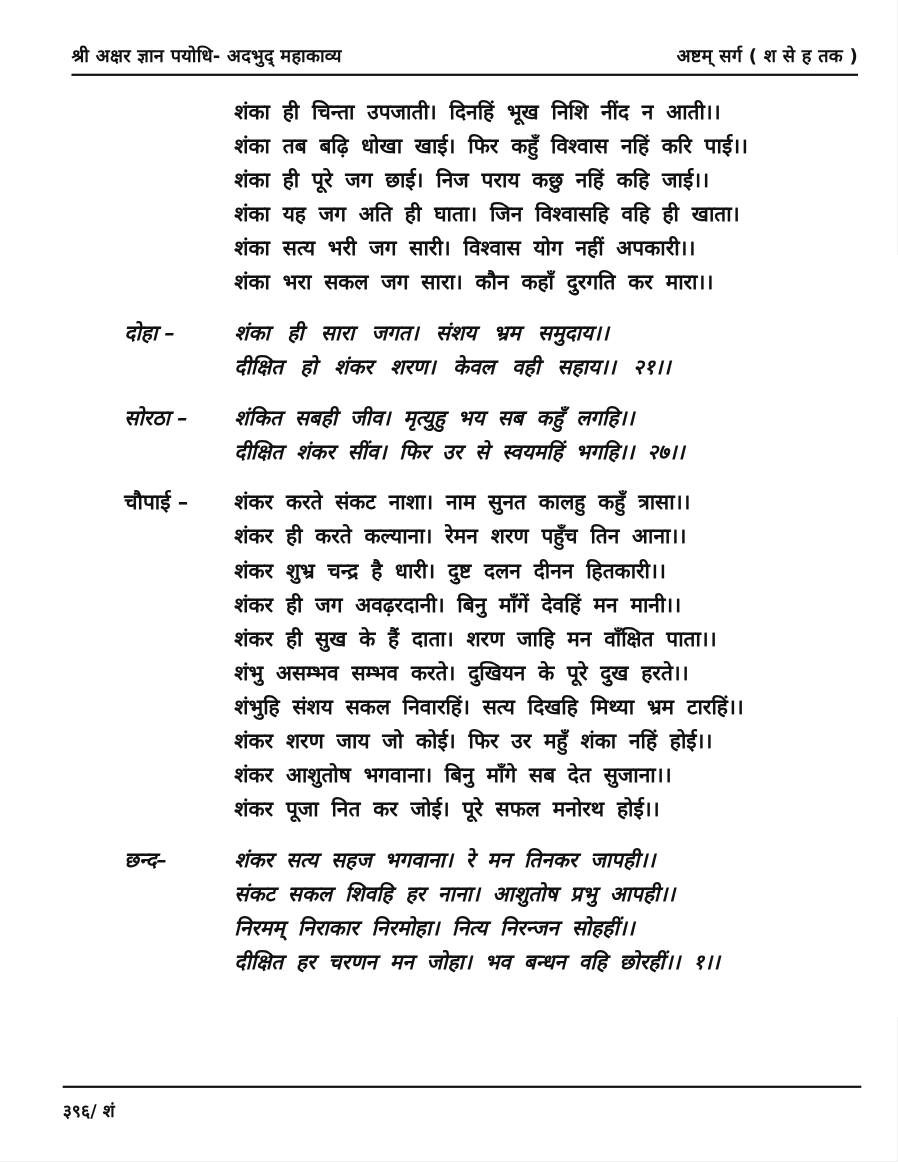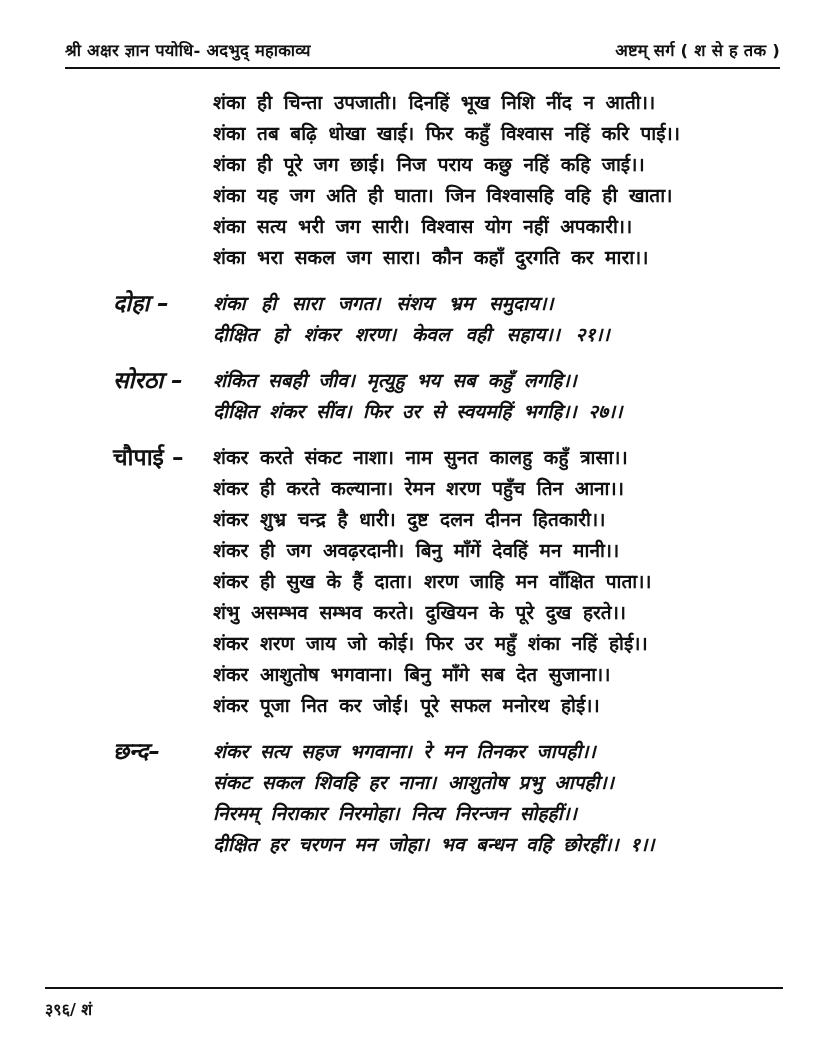--- a/index.html
+++ b/index.html
@@ -40,21 +40,21 @@
     }
     .verse-section {
       display: flex;
       margin-bottom: 15px;
     }
     .section-label {
       width: 148px;
       flex: 0 0 148px;
       box-sizing: border-box;
       padding-left: 48px;
-      font-size: 23px;
+      font-size: 19px;
       font-weight: bold;
       line-height: 31px;
       white-space: nowrap;
     }
     .section-verses {
       flex: 1;
     }
     .verse-line {
       font-size: 19px;
       font-weight: bold;
@@ -65,21 +65,21 @@
     .italic .section-label,
     .italic .verse-line {
       font-style: italic;
     }
     .wide .verse-line {
       word-spacing: 9px;
     }
     
     .page-footer {
       position: absolute;
-      left: 45px;
+      left: 57px;
       right: 33px;
       bottom: 36px;
     }
     .footer-rule {
       height: 2.5px;
       background: #111111;
     }
     .footer-text {
       margin-top: 9px;
       font-size: 16px;
@@ -129,20 +129,21 @@
 
     <div class="verse-section">
       <div class="section-label">चौपाई –</div>
       <div class="section-verses">
         <div class="verse-line">शंकर करते संकट नाशा। नाम सुनत कालहु कहुँ त्रासा।।</div>
         <div class="verse-line">शंकर ही करते कल्याना। रेमन शरण पहुँच तिन आना।।</div>
         <div class="verse-line">शंकर शुभ्र चन्द्र है धारी। दुष्ट दलन दीनन हितकारी।।</div>
         <div class="verse-line">शंकर ही जग अवढ़रदानी। बिनु माँगें देवहिं मन मानी।।</div>
         <div class="verse-line">शंकर ही सुख के हैं दाता। शरण जाहि मन वाँक्षित पाता।।</div>
         <div class="verse-line">शंभु असम्भव सम्भव करते। दुखियन के पूरे दुख हरते।।</div>
+        <div class="verse-line">शंभुहि संशय सकल निवारहिं। सत्य दिखहि मिथ्या भ्रम टारहिं।।</div>
         <div class="verse-line">शंकर शरण जाय जो कोई। फिर उर महुँ शंका नहिं होई।।</div>
         <div class="verse-line">शंकर आशुतोष भगवाना। बिनु माँगे सब देत सुजाना।।</div>
         <div class="verse-line">शंकर पूजा नित कर जोई। पूरे सफल मनोरथ होई।।</div>
       </div>
     </div>
 
     <div class="verse-section italic">
       <div class="section-label">छन्द–</div>
       <div class="section-verses">
         <div class="verse-line">शंकर सत्य सहज भगवाना। रे मन तिनकर जापही।।</div>

